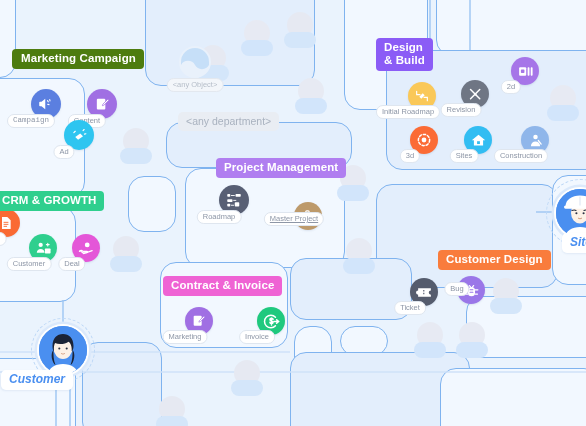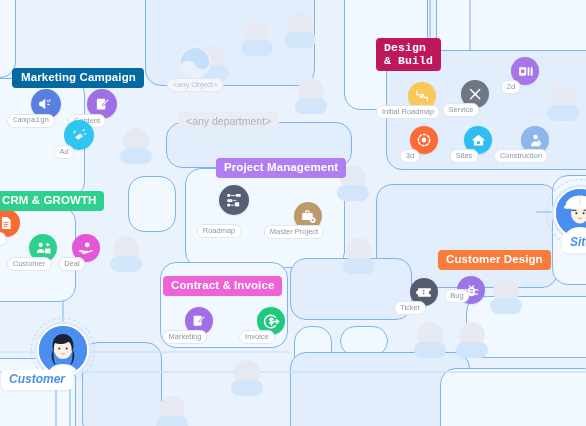--- a/index.html
+++ b/index.html
@@ -252,22 +252,22 @@
 
   <div style="position:absolute;left:178px;top:45px;z-index:26;">
     <svg width="34" height="34" viewBox="0 0 34 34">
       <circle cx="17" cy="17" r="16" fill="#e9f1fb"></circle>
       <path d="M3 20a8 8 0 0 1 14 0 8 8 0 0 0 14 0v-3a14 14 0 1 0-28 0z" fill="#c6dff8"></path>
     </svg>
   </div>
   <div class="phcap" style="left:195px; top:78px;">&lt;any Object&gt;</div>
   <div class="phchip" style="left:178px; top:112px;">&lt;any department&gt;</div>
 
-  <div class="seclabel" style="left:12px; top:68px; background:#0369a1;padding-left:9px;">Marketing Campaign</div>
-  <div class="seclabel" style="left:376px; top:38px; background:#be185d;font-family:Liberation Mono, monospace;"><span>Design</span><br><span>&amp; Build</span></div>
+  <div class="seclabel" style="left:12px; top:49px; background:#4d7c0f;padding-left:9px;">Marketing Campaign</div>
+  <div class="seclabel" style="left:376px; top:38px; background:#8b5cf6;"><span>Design</span><br><span>&amp; Build</span></div>
   <div class="seclabel" style="left:-6px; top:191px; background:#2fcf8e;">CRM &amp; GROWTH</div>
   <div class="seclabel" style="left:216px; top:158px; background:#b07ef0;">Project Management</div>
   <div class="seclabel" style="left:163px; top:276px; background:#ef63d4;">Contract &amp; Invoice</div>
   <div class="seclabel" style="left:438px; top:250px; background:#f97c3c;">Customer Design</div>
 
   <div class="node" style="left:31px; top:89px;">
     <div class="disc" style="width:30px;height:30px;background:#5b7fe0;">
       <svg width="18" height="18" viewBox="0 0 24 24" fill="#fff">
           <path d="M3 10v4a1 1 0 0 0 1 1h2l5 4V5L6 9H4a1 1 0 0 0-1 1z"></path>
           <path d="M14 7.5l1 1.6M17 6l.3 1.9M14.2 12.4l1.8.4" stroke="#fff" stroke-width="1.5" stroke-linecap="round" fill="none"></path>
@@ -306,21 +306,21 @@
     <div class="cap" style="top:23px;">Initial Roadmap</div>
   </div>
 
   <div class="node" style="left:461px; top:80px;">
     <div class="disc" style="width:28px;height:28px;background:#6f7684;">
       <svg width="17" height="17" viewBox="0 0 24 24" fill="none" stroke="#fff" stroke-width="2.1" stroke-linecap="round">
           <path d="M5 5l13 13M18 5L5 18"></path>
           <circle cx="12" cy="12" r="1.6" fill="#fff" stroke="none"></circle>
         </svg>
     </div>
-    <div class="cap" style="top:23px;">Service</div>
+    <div class="cap" style="top:23px;">Revision</div>
   </div>
 
   <div class="node" style="left:511px; top:57px;">
     <div class="disc" style="width:28px;height:28px;background:#a675e8;">
       <svg width="17" height="17" viewBox="0 0 24 24" fill="#fff">
           <rect x="3" y="6" width="10" height="12" rx="1.5"></rect>
           <rect x="15" y="6" width="2.6" height="12" rx="1"></rect>
           <rect x="19.4" y="6" width="2.6" height="12" rx="1"></rect>
           <rect x="5.5" y="9" width="5" height="5" rx="1" fill="#a675e8"></rect>
         </svg>
@@ -396,33 +396,33 @@
     <div class="disc" style="width:30px;height:30px;background:#585f74;">
       <svg width="18" height="18" viewBox="0 0 24 24" fill="#fff">
           <rect x="3" y="4" width="4" height="3.5" rx="1"></rect>
           <rect x="14" y="4" width="7" height="3.5" rx="1"></rect>
           <rect x="3" y="11" width="7" height="3.5" rx="1"></rect>
           <rect x="3" y="17" width="4" height="3.5" rx="1"></rect>
           <rect x="13" y="15" width="6" height="5.5" rx="1"></rect>
           <path d="M8 6h5M11 12.5h4M8 19h4" stroke="#fff" stroke-width="1.2"></path>
         </svg>
     </div>
-    <div class="cap" style="top:39px;">Roadmap</div>
+    <div class="cap" style="top:25px;">Roadmap</div>
   </div>
 
   <div class="node" style="left:294px; top:202px;">
     <div class="disc" style="width:28px;height:28px;background:#bd9a6b;">
       <svg width="17" height="17" viewBox="0 0 24 24" fill="#fff">
           <rect x="3" y="7" width="15" height="10" rx="1.6"></rect>
           <path d="M8 7V5.5A1.5 1.5 0 0 1 9.5 4h2A1.5 1.5 0 0 1 13 5.5V7" stroke="#fff" stroke-width="1.6" fill="none"></path>
           <circle cx="18" cy="17" r="4" fill="#fff"></circle>
           <circle cx="18" cy="17" r="1.6" fill="#bd9a6b"></circle>
         </svg>
     </div>
-    <div class="cap" style="top:23px;">Master Project</div>
+    <div class="cap" style="top:10px;text-decoration:underline;">Master Project</div>
   </div>
 
   <div class="node" style="left:185px; top:307px;">
     <div class="disc" style="width:28px;height:28px;background:#a06fe3;">
       <svg width="16" height="16" viewBox="0 0 24 24" fill="#fff">
           <rect x="4" y="4" width="12" height="15" rx="1.5"></rect>
           <path d="M19.5 4.5l1.5 1.5-7 7-2.2.7.7-2.2z" fill="#fff" stroke="#a06fe3" stroke-width="1"></path>
         </svg>
     </div>
     <div class="cap" style="top:23px;">Marketing</div>
@@ -450,21 +450,21 @@
   </div>
 
   <div class="node" style="left:457px; top:276px;">
     <div class="disc" style="width:28px;height:28px;background:#9a76e8;">
       <svg width="17" height="17" viewBox="0 0 24 24" fill="#fff">
           <rect x="7" y="7" width="10" height="13" rx="5"></rect>
           <path d="M9 5l1.6 2M15 5l-1.6 2M3 11h4M17 11h4M3.5 17h3.5M17 17h3.5" stroke="#fff" stroke-width="1.7" stroke-linecap="round" fill="none"></path>
           <path d="M10 11h4M10 14.5h4" stroke="#9a76e8" stroke-width="1.5" stroke-linecap="round"></path>
         </svg>
     </div>
-    <div class="cap" style="top:13px;text-align:center;">Bug</div>
+    <div class="cap" style="top:6px;text-align:center;">Bug</div>
   </div>
 
   <div class="person" style="left:37px; top:324px;">
     <div class="halo" style="left:-6px; top:-6px; width:64px; height:64px;"></div>
     <div class="ring" style="width:52px;height:52px;">
       <svg width="48" height="48" viewBox="0 0 48 48">
         <rect width="48" height="48" fill="#4a8ff0"></rect>
         <path d="M24 38c-8 0-14 4-15.5 10h31C38 42 32 38 24 38z" fill="#ffffff"></path>
         <ellipse cx="24" cy="22" rx="9.5" ry="11" fill="#fdf1e6"></ellipse>
         <path d="M13.5 20c0-8 4.5-12 10.5-12s10.5 4 10.5 12c0 3-.8 4.5-1.8 5.3.4-4.6-1.2-8.4-3.2-9.6-3 2.4-9.5 3-13.5 1.4-1 2-1.4 5.2-1 8.2-1-.8-1.5-2.3-1.5-5.3z" fill="#1b2336"></path>

